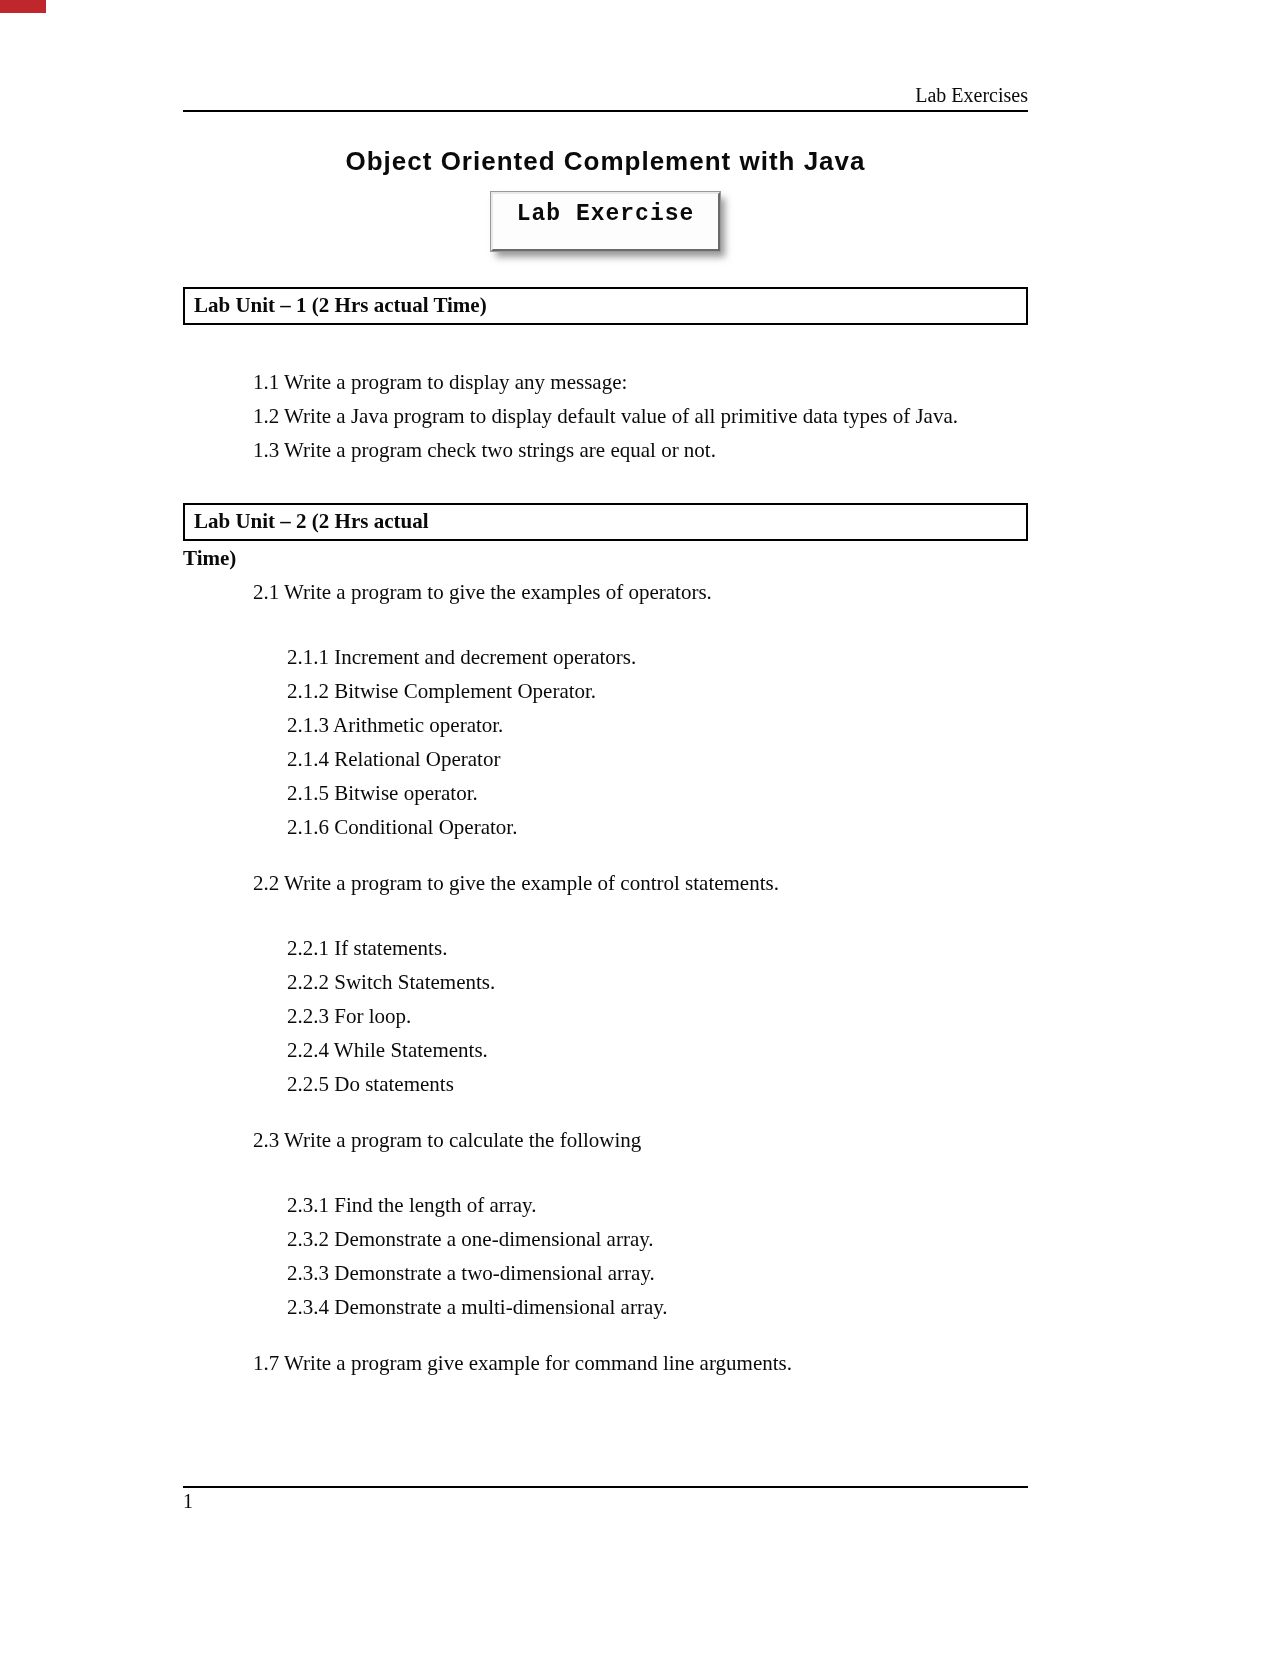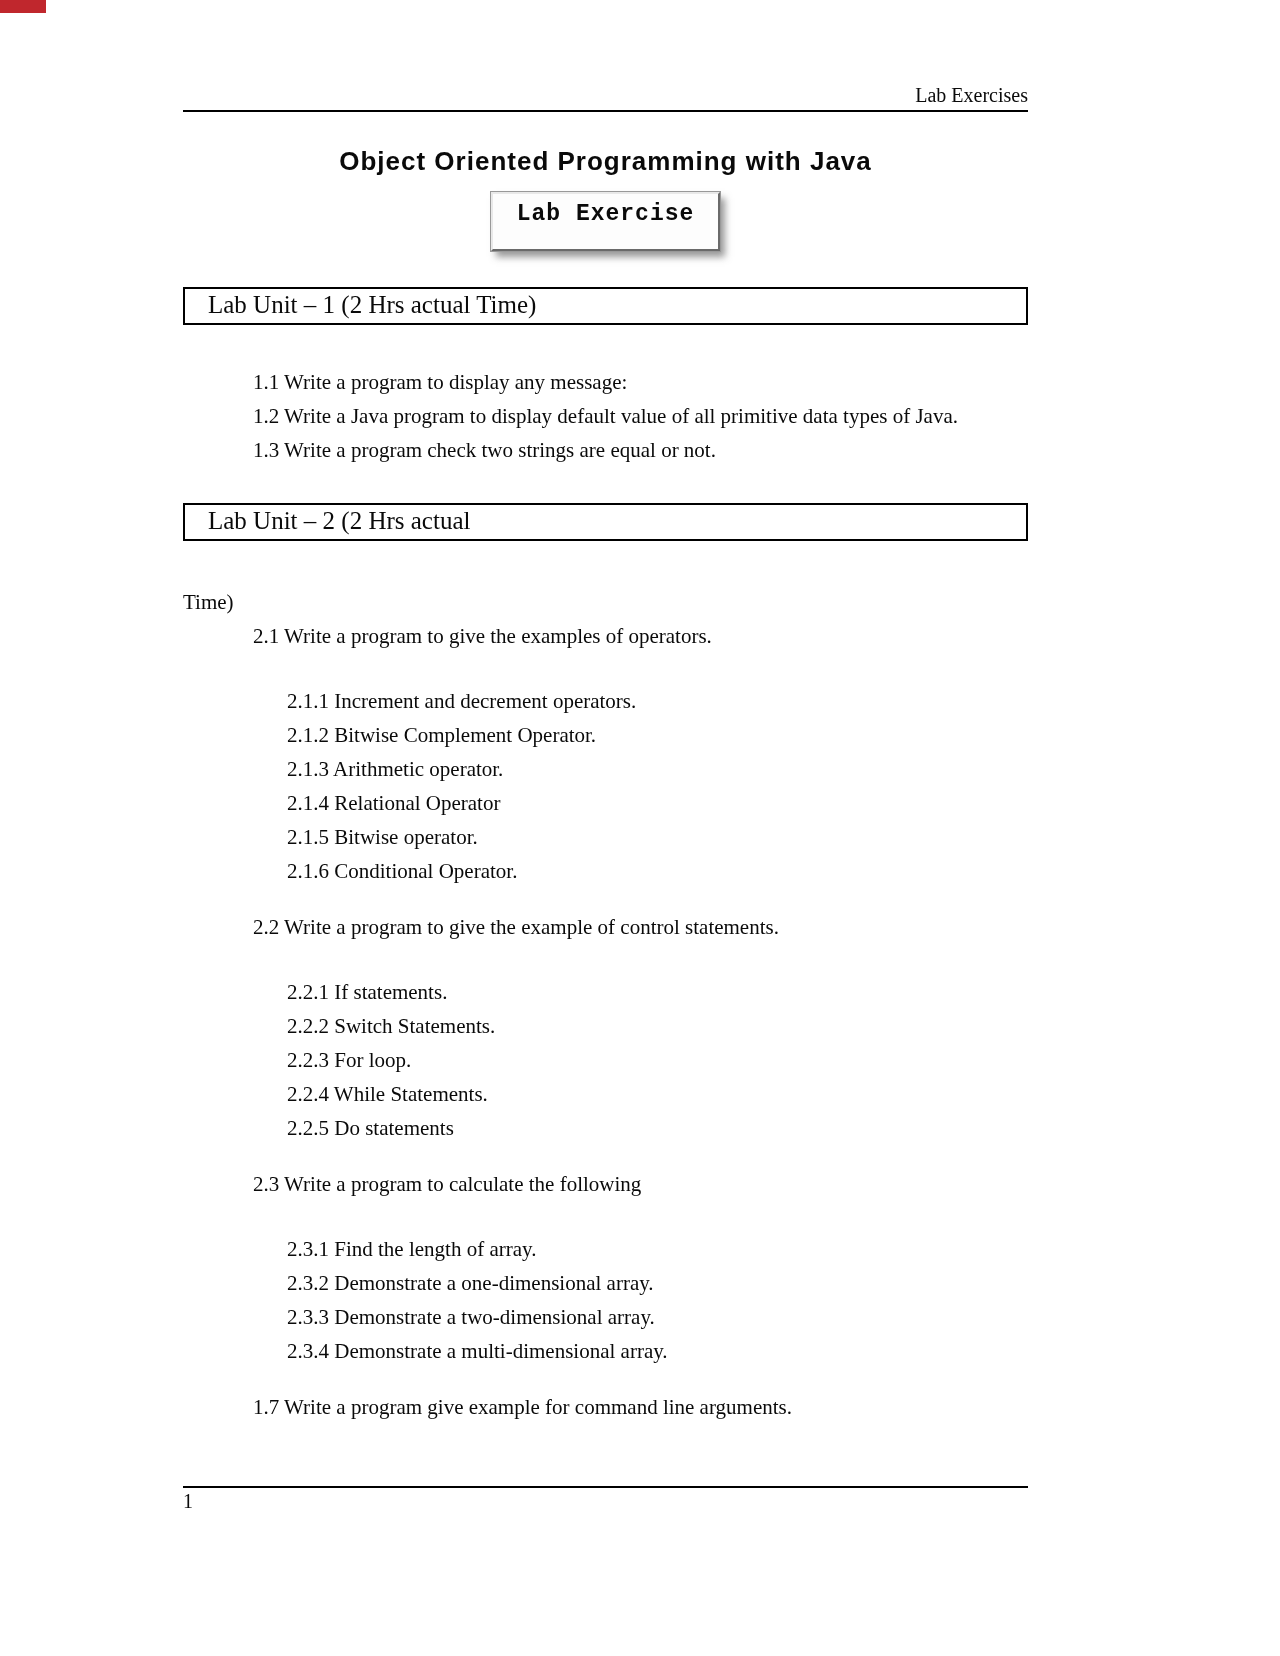--- a/index.html
+++ b/index.html
@@ -44,26 +44,26 @@
     background: #fdfdfd;
     border: 2px solid;
     border-color: #e9e9e9 #6a6a6a #6a6a6a #e9e9e9;
     outline: 1px solid #999;
     box-shadow: 5px 6px 7px rgba(70,70,70,0.55);
   }
 
   .unit-box {
     margin-top: 36px;
     border: 2px solid #000;
-    padding: 2px 23px 4px;
-    font-weight: normal;
-    font-size: 25px;
+    padding: 2px 9px 4px;
+    font-weight: bold;
+    font-size: 21px;
     line-height: 28px;
   }
-  .heading-cont { font-weight: normal; font-size: 21px; line-height: 34px; margin-top: 44px; }
+  .heading-cont { font-weight: bold; font-size: 21px; line-height: 34px; }
 
   .textline { font-size: 21px; line-height: 34px; }
   .item { padding-left: 104px; text-indent: -34px; }
   .sub  { padding-left: 104px; }
 
   .list-1 { margin-top: 40px; }
   .sublist { margin-top: 31px; }
   .lead { }
   .lead.spaced { margin-top: 22px; }
 
@@ -89,21 +89,21 @@
 <div class="page">
   <div class="corner-mark"></div>
 
   <div class="content">
 
     <div class="running-header">
       <span>Lab Exercises</span>
     </div>
     <div class="header-rule"></div>
 
-    <h1 class="doc-title">Object Oriented Programming with Java</h1>
+    <h1 class="doc-title">Object Oriented Complement with Java</h1>
 
     <div class="badge-row">
       <div class="badge">Lab Exercise</div>
     </div>
 
     <div class="unit-box">
       <span>Lab Unit – 1 (2 Hrs actual Time)</span>
     </div>
 
     <div class="list-1">

